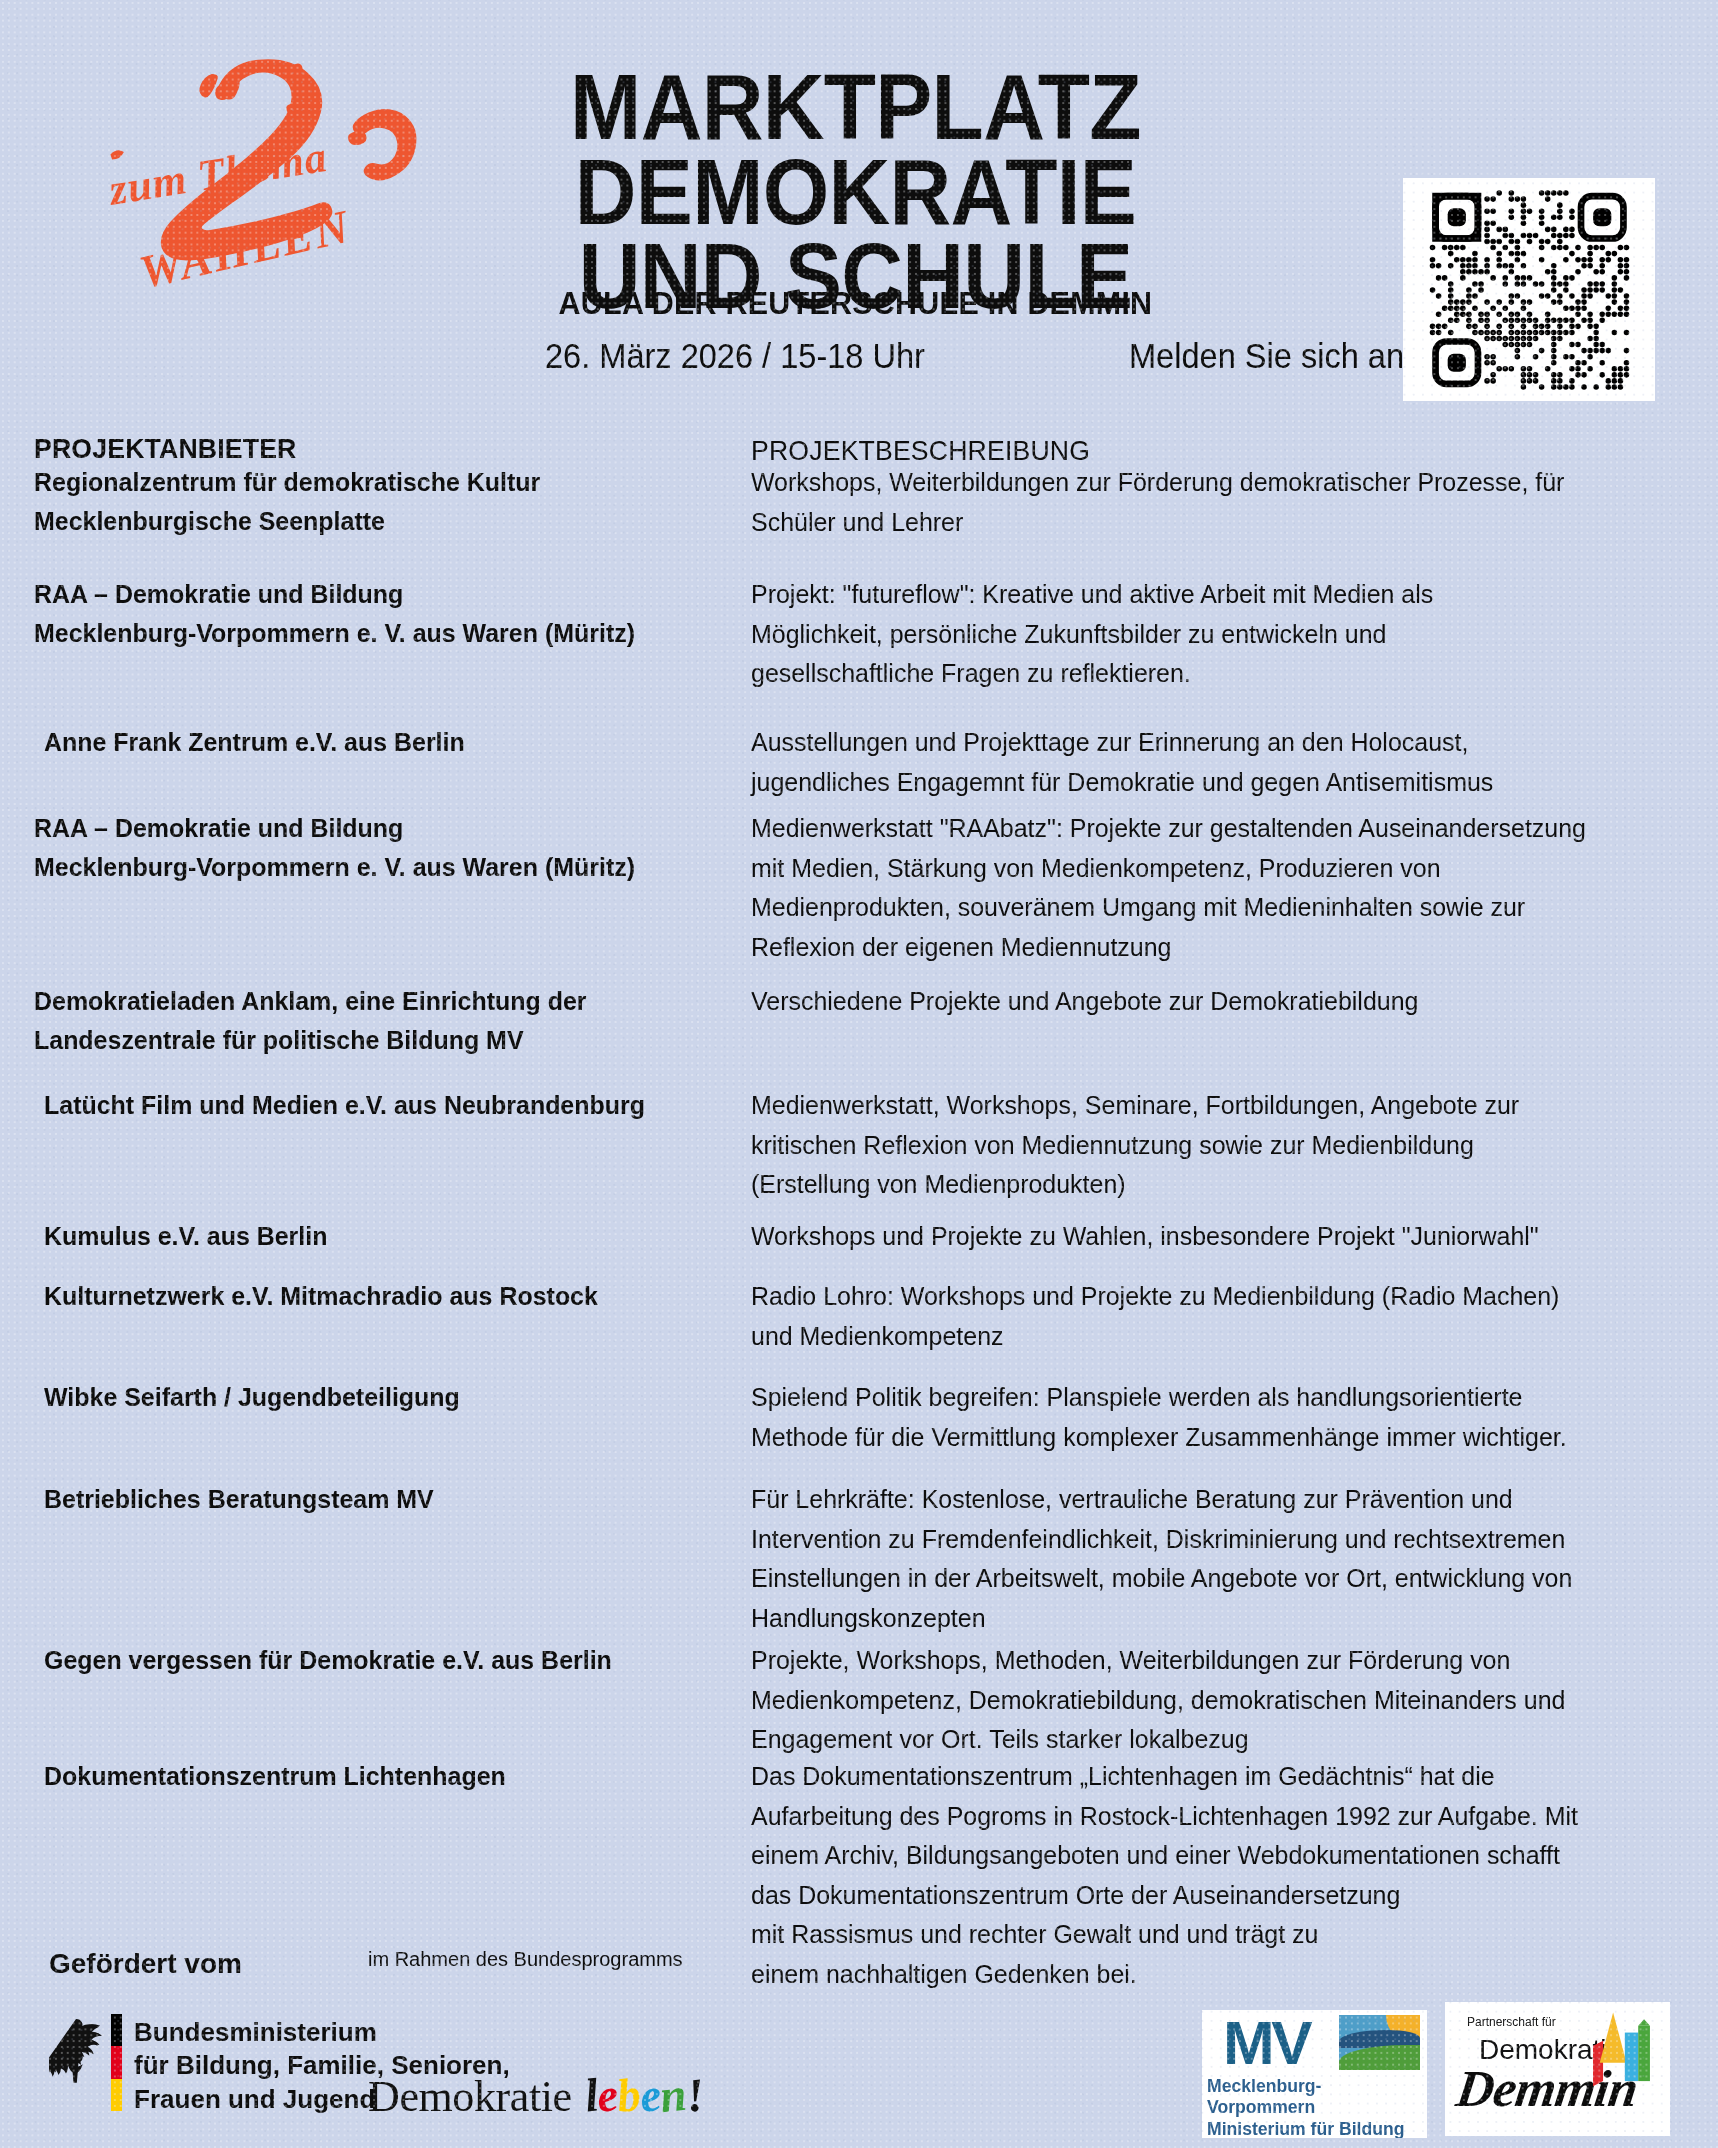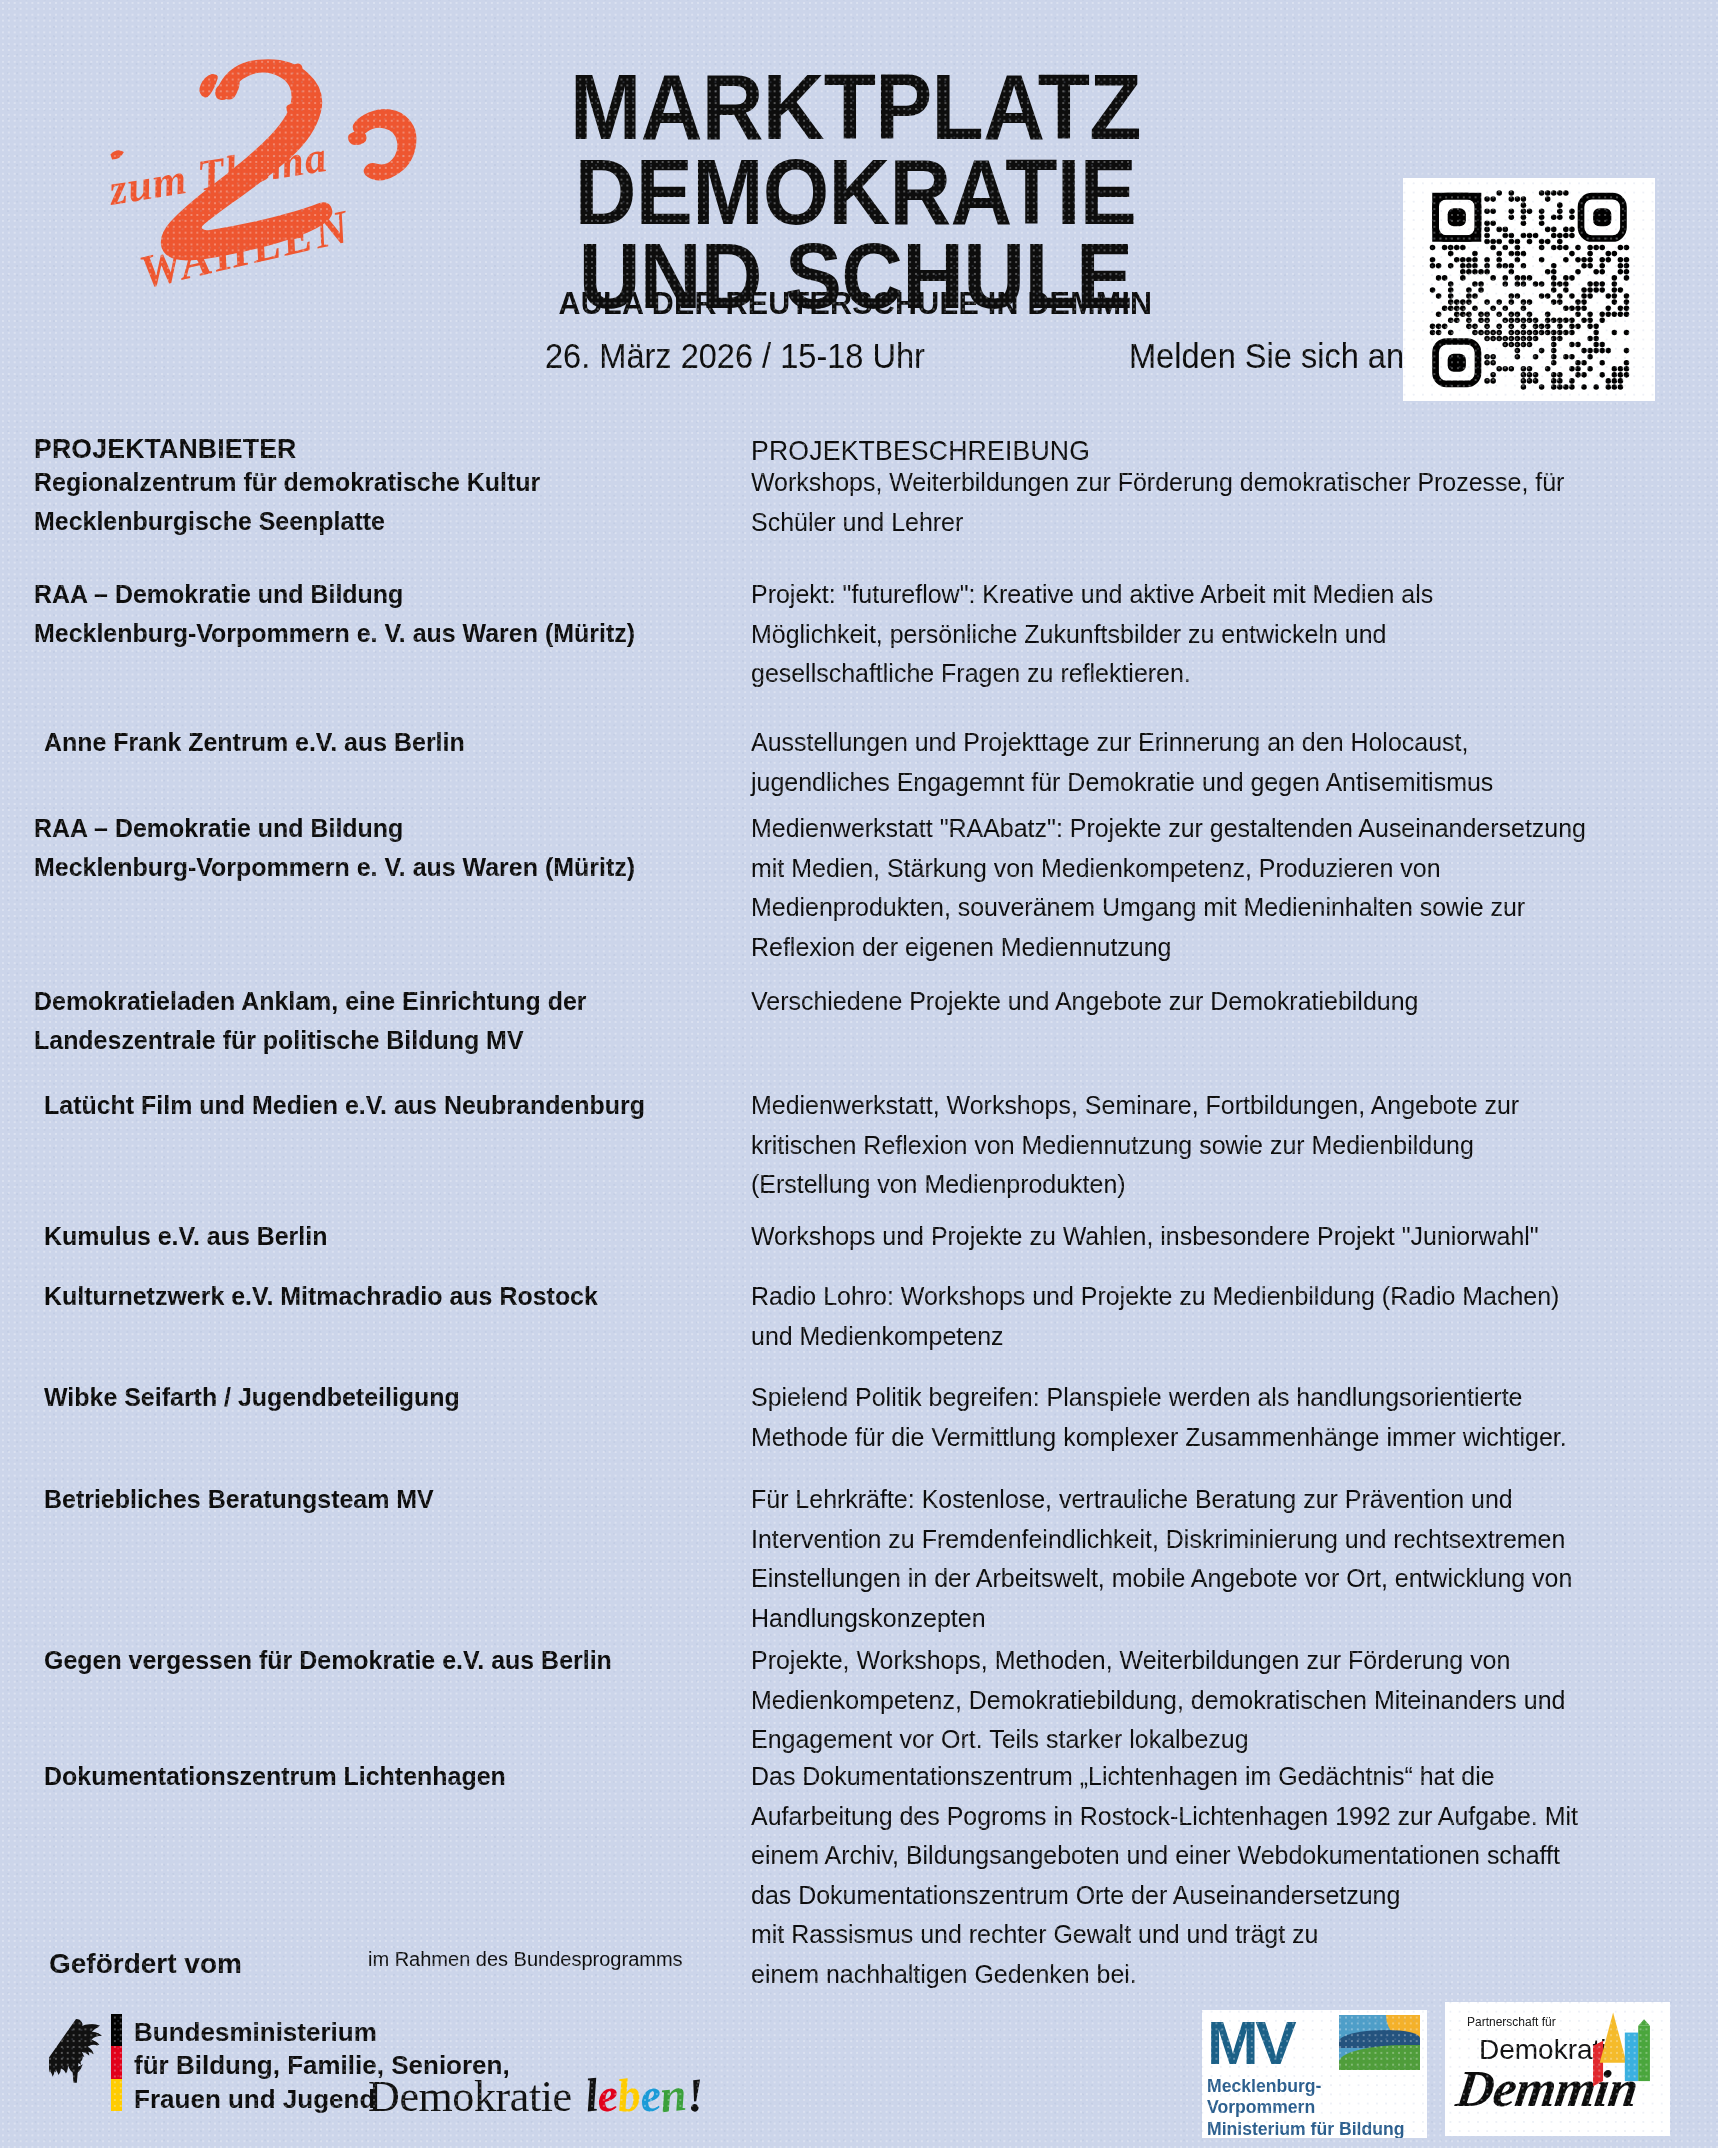--- a/index.html
+++ b/index.html
@@ -245,21 +245,21 @@
     left: 1202px;
     top: 2010px;
     width: 225px;
     height: 128px;
     background: #fff;
     z-index: 8;
     overflow: hidden;
   }
   .mv-top { position: relative; height: 64px; }
   .mv-letters {
-    position: absolute; left: 5px; top: -3.4px;
+    position: absolute; left: 21px; top: -3.4px;
     font-family: "Liberation Sans", sans-serif;
     font-weight: 700; font-size: 62px; color: #1b6087; letter-spacing: -3.4px;
   }
   .mv-pict {
     position: absolute; right: 6.7px; top: 5px; width: 81px; height: 55px;
     background:
       linear-gradient(to bottom, #f4b12a 0 0, #f4b12a 0) ;
     overflow: hidden;
   }
   .mv-pict .sky { position: absolute; inset: 0; background: #4e9ec8; }

